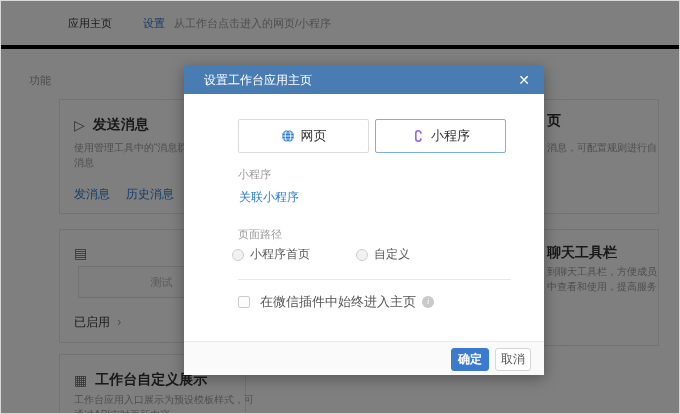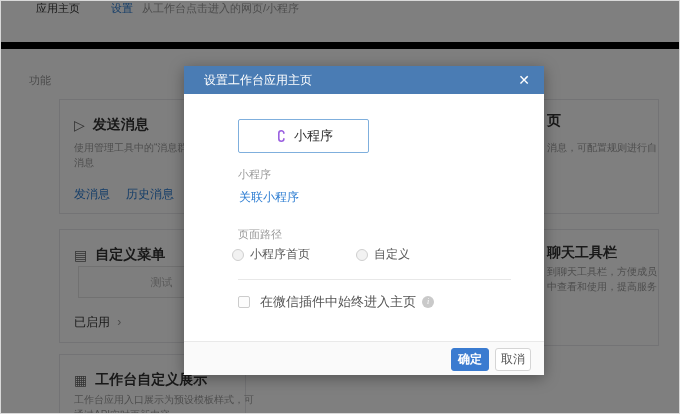--- a/index.html
+++ b/index.html
@@ -2,21 +2,21 @@
 <html><head>
 <meta charset="utf-8">
 <style>
   * { margin:0; padding:0; box-sizing:border-box; }
   body { font-family:"Liberation Sans","DejaVu Sans",sans-serif; background:#e8e8e8; }
   .screen { position:relative; width:680px; height:414px; background:#ffffff;
             border:1px solid #d9d9d9; overflow:hidden; }
 
   
   .topbar { position:absolute; left:0; top:0; width:100%; height:48px; background:#fff;
-            border-bottom:7px solid #000000; display:flex; align-items:flex-start; padding-left:35px; }
+            border-bottom:4px solid #000000; display:flex; align-items:center; padding-left:67px; }
   .tab-home { font-size:11px; color:#333; }
   .tab-settings { font-size:11px; color:#2d7dd2; margin-left:31px; }
   .tab-desc { font-size:11px; color:#9b9b9b; margin-left:9px; }
 
   .section-label { position:absolute; left:28px; top:72px; font-size:11px; color:#999; }
 
   .card { position:absolute; background:#fff; border:1px solid #e7e7ea; }
   .card-title-row { position:absolute; left:14px; top:16px; display:flex; align-items:center; }
   .card-icon { font-size:14px; color:#666; margin-right:8px; line-height:1; }
   .card-title { font-size:14px; font-weight:bold; color:#333; white-space:nowrap; }
@@ -104,21 +104,20 @@
     <div class="card-desc" style="top:55px;">消息</div>
     <div class="card-links">
       <span class="card-link">发消息</span>
       <span class="card-link">历史消息</span>
     </div>
   </div>
 
   <div class="card" style="left:58px; top:228px; width:187px; height:114px;">
     <div class="card-title-row">
       <span class="card-icon">▤</span>
-      <span class="card-title">自定义菜单</span>
     </div>
     <div class="menu-box">
       <div class="menu-cell">测试</div>
       <div class="menu-cell"></div>
     </div>
     <div class="card-status">
       <span>已启用</span>
       <span class="chev">›</span>
     </div>
   </div>
@@ -145,20 +144,32 @@
 
   <div class="overlay"></div>
 
   <div class="modal">
     <div class="modal-header">
       <span class="modal-title">设置工作台应用主页</span>
       <span class="modal-close">✕</span>
     </div>
 
     <div class="type-row">
+      <div class="type-btn">
+        <span class="t-icon">
+          <svg width="14" height="14" viewBox="0 0 14 14">
+            <circle cx="7" cy="7" r="6" fill="#2d7dd2"></circle>
+            <ellipse cx="7" cy="7" rx="2.8" ry="6" fill="none" stroke="#fff" stroke-width="0.9"></ellipse>
+            <line x1="1" y1="7" x2="13" y2="7" stroke="#fff" stroke-width="0.9"></line>
+            <line x1="2" y1="4" x2="12" y2="4" stroke="#fff" stroke-width="0.7"></line>
+            <line x1="2" y1="10" x2="12" y2="10" stroke="#fff" stroke-width="0.7"></line>
+          </svg>
+        </span>
+        <span>网页</span>
+      </div>
       <div class="type-btn selected">
         <span class="t-icon">
           <svg width="14" height="16" viewBox="0 0 16 16">
             <path d="M11.3 4.9 A2.9 2.9 0 0 0 5.5 4.9 L5.5 11.1 A2.9 2.9 0 0 0 11.3 11.1" fill="none" stroke="#9a5fe0" stroke-width="1.8" stroke-linecap="round"></path>
           </svg>
         </span>
         <span>小程序</span>
       </div>
     </div>
 

